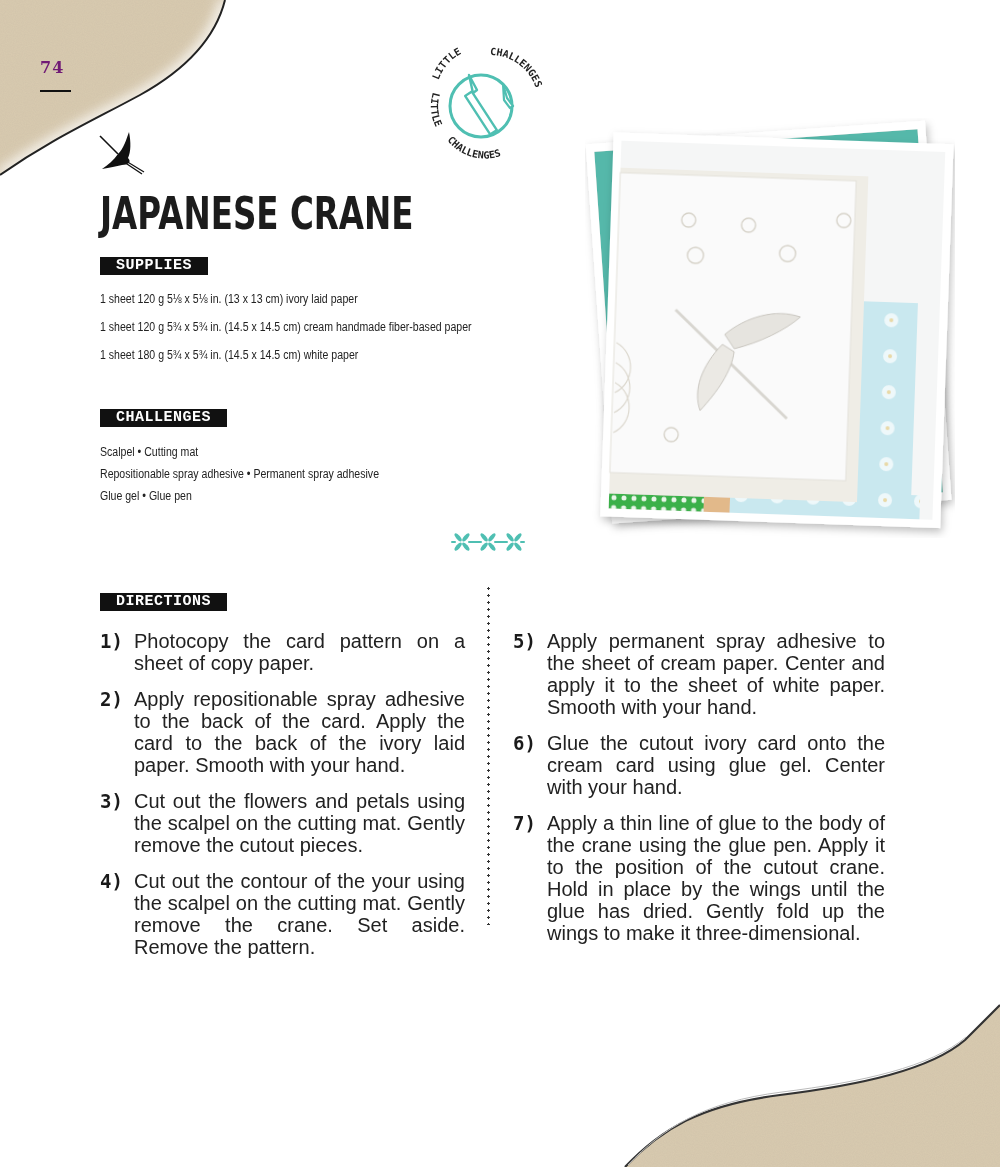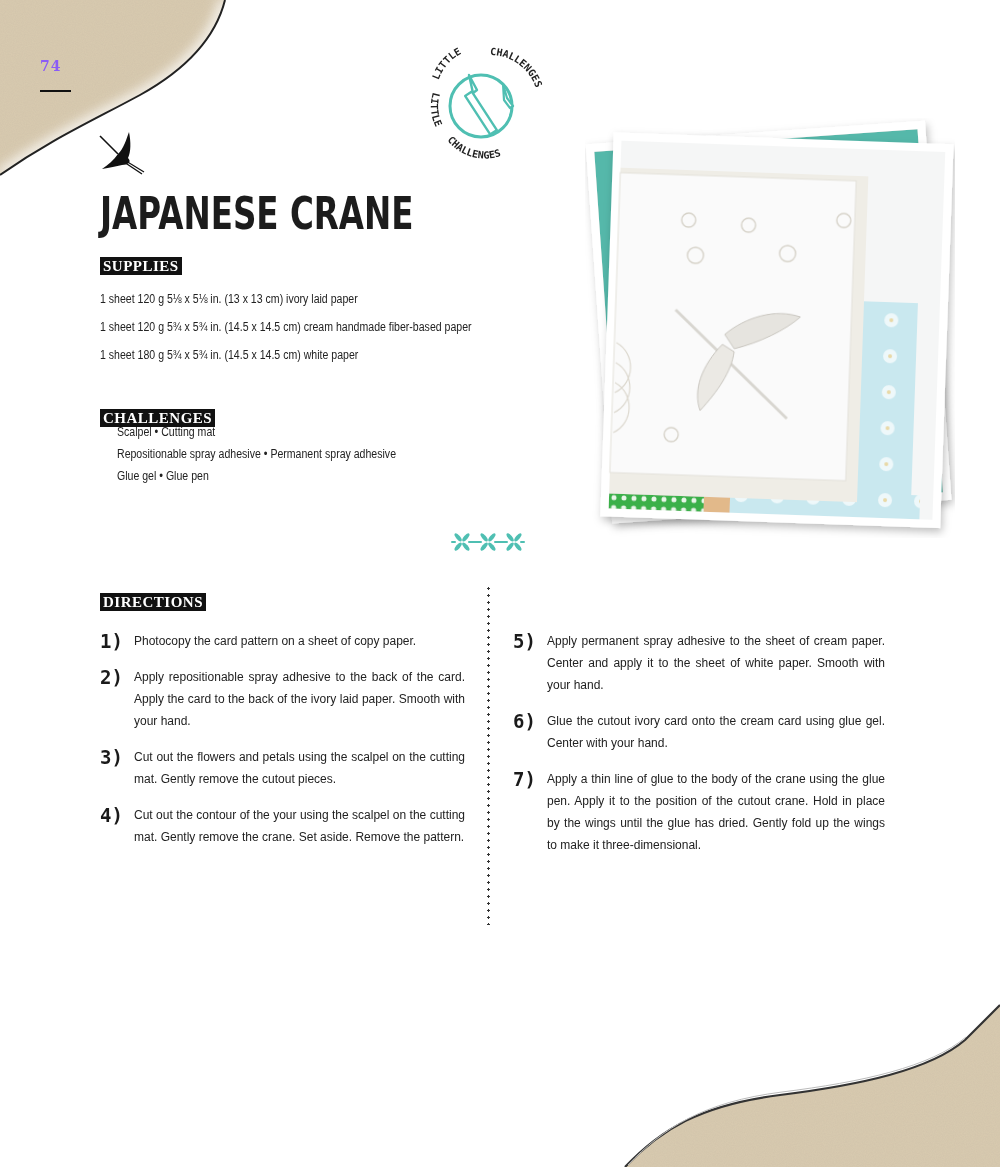--- a/index.html
+++ b/index.html
@@ -7,22 +7,22 @@
   body {
     position: relative;
     background: #ffffff;
     font-family: "Liberation Sans", sans-serif;
     color: #1a1a1a;
   }
   .bg-svg { position: absolute; left: 0; top: 0; width: 1000px; height: 1167px; z-index: 0; }
 
   .page-number {
     position: absolute; left: 40px; top: 58px;
-    font-family: "DejaVu Serif", serif; font-weight: bold; font-size: 14px;
-    color: #8b5cf6; letter-spacing: 1px; z-index: 2;
+    font-family: "DejaVu Serif", serif; font-weight: bold; font-size: 16px;
+    color: #701a75; letter-spacing: 1px; z-index: 2;
   }
   .page-number-rule {
     position: absolute; left: 40px; top: 90px; width: 31px; height: 2px;
     background: #111; z-index: 2;
   }
 
   .crane-icon { position: absolute; left: 98px; top: 132px; width: 48px; height: 44px; z-index: 2; }
 
   .badge { position: absolute; left: 415px; top: 40px; width: 130px; height: 130px; z-index: 2; }
 
@@ -30,36 +30,36 @@
     position: absolute; left: 100px; top: 188px;
     font-family: "DejaVu Sans", sans-serif; font-weight: bold;
     font-size: 44px; letter-spacing: 0px; color: #1c1c1c;
     transform: scaleX(0.74); transform-origin: left top;
     white-space: nowrap; z-index: 2;
   }
 
   .section-label {
     position: absolute; display: inline-block;
     background: #111; color: #fff;
-    font-family: Liberation Serif, serif; font-weight: bold;
-    font-size: 15px; line-height: 18px; padding: 0 3px;
+    font-family: Liberation Mono, monospace; font-weight: bold;
+    font-size: 15px; line-height: 18px; padding: 0 16px;
     letter-spacing: 0.5px; z-index: 2;
   }
   .lbl-supplies { left: 100px; top: 257px; }
   .lbl-materials { left: 100px; top: 409px; }
   .lbl-directions { left: 100px; top: 593px; text-align: center; }
 
   .list {
     position: absolute; left: 100px; z-index: 2;
     font-family: "Liberation Sans", sans-serif; font-size: 12px; color: #222;
   }
   .list .line { white-space: nowrap; transform: scaleX(0.88); transform-origin: left; }
   .supplies-list { top: 288px; }
   .supplies-list .line { height: 28px; line-height: 22px; }
-  .materials-list { top: 421px; margin-left: 17px; }
+  .materials-list { top: 441px; }
   .materials-list .line { height: 22px; line-height: 22px; }
 
   .photo { position: absolute; left: 585px; top: 118px; width: 370px; height: 420px; z-index: 2; }
 
   .ornament { position: absolute; left: 448px; top: 530px; width: 80px; height: 24px; z-index: 2; }
 
   .divider {
     position: absolute; left: 487px; top: 585px; width: 3px; height: 340px;
     background-image: radial-gradient(circle, #333 1.1px, transparent 1.4px);
     background-size: 3px 7px; background-repeat: repeat-y; z-index: 2;
@@ -68,21 +68,21 @@
   .steps { position: absolute; z-index: 2; }
   .steps-left { left: 100px; top: 630px; width: 365px; }
   .steps-right { left: 513px; top: 630px; width: 372px; }
   .step { display: flex; margin-bottom: 14px; }
   .step-num {
     flex: 0 0 34px;
     font-family: "DejaVu Sans Mono", monospace; font-weight: bold;
     font-size: 19px; line-height: 22px; color: #1a1a1a;
   }
   .step-text {
-    flex: 1; font-family: "Liberation Sans", sans-serif; font-size: 12px;
+    flex: 1; font-family: "Liberation Sans", sans-serif; font-size: 20px;
     line-height: 22px; color: #222; text-align: justify; text-align-last: left;
   }
 </style>
 </head>
 <body>
 
 <svg class="bg-svg" viewBox="0 0 1000 1167" xmlns="http://www.w3.org/2000/svg">
   <defs>
     <filter id="grain" x="0" y="0" width="100%" height="100%">
       <feTurbulence type="fractalNoise" baseFrequency="0.9" numOctaves="2" seed="3" result="n"></feTurbulence>

